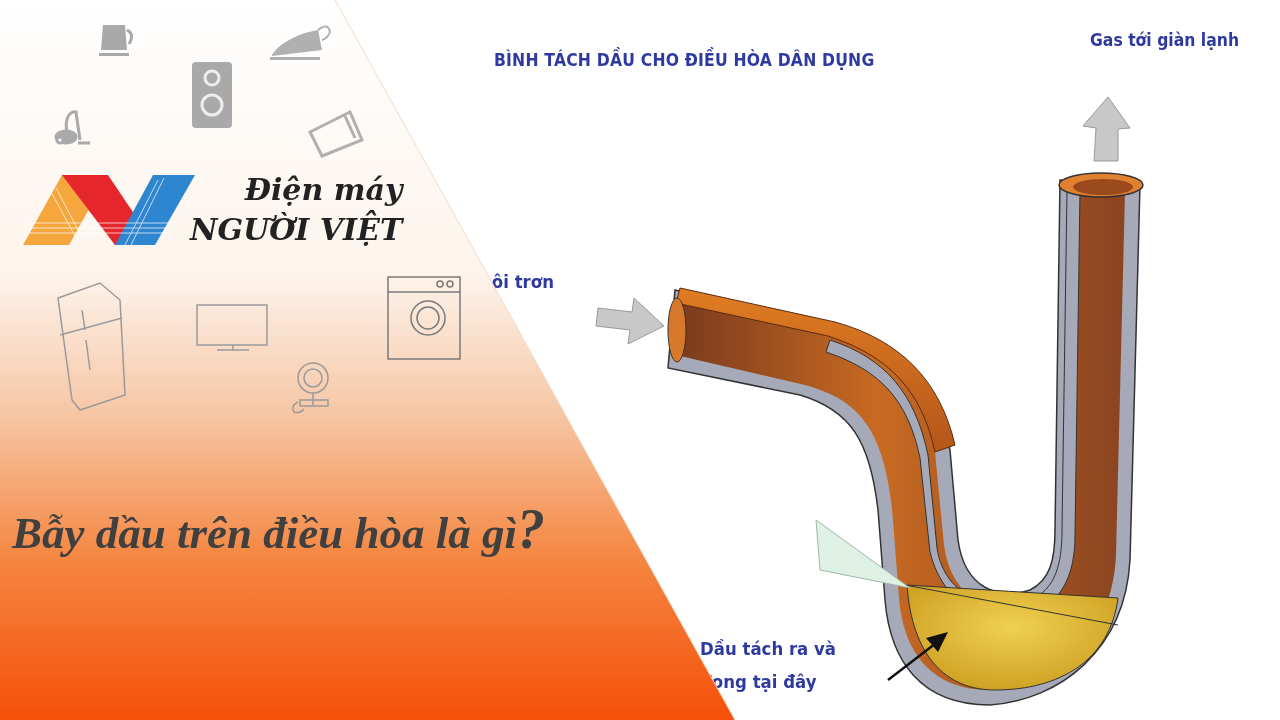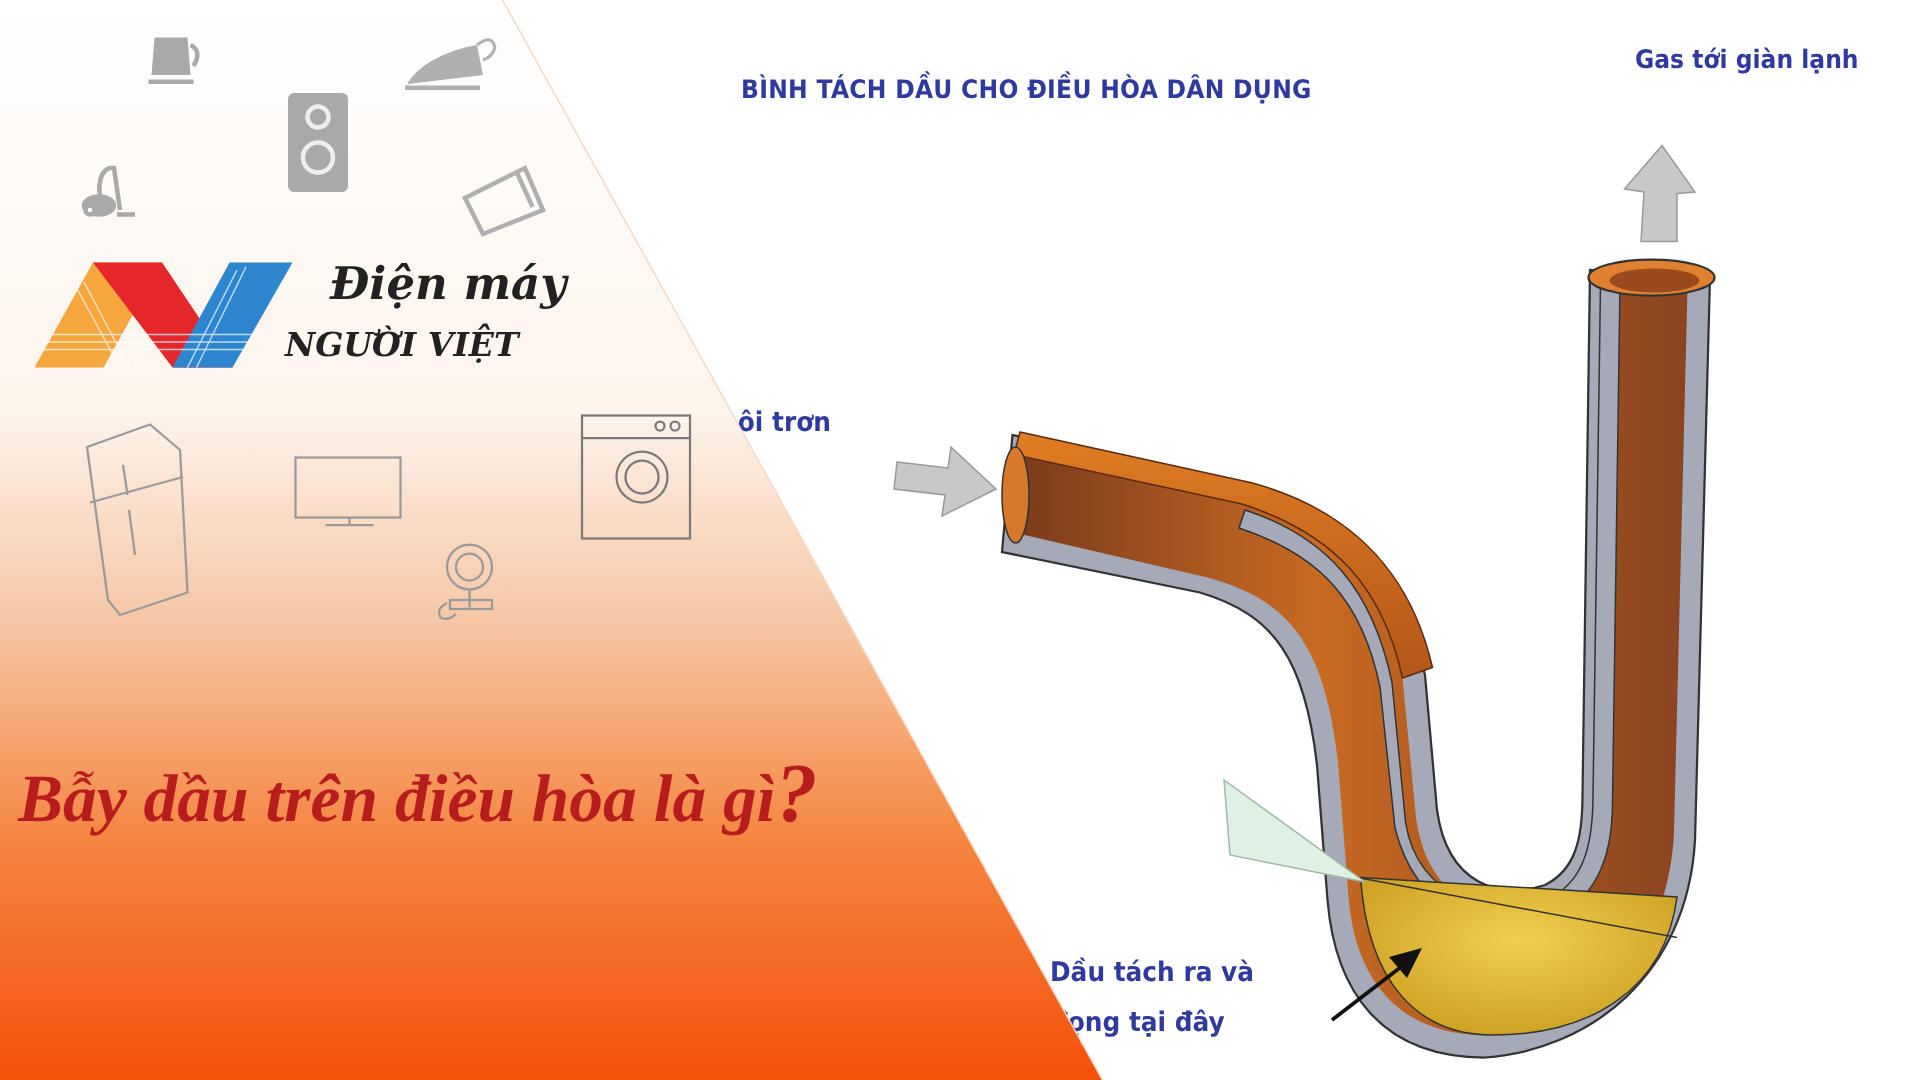--- a/index.html
+++ b/index.html
@@ -3,24 +3,24 @@
 <meta charset="utf-8">
 <style>
   html,body{margin:0;padding:0;}
   body{width:1280px;height:720px;overflow:hidden;position:relative;background:#ffffff;font-family:"DejaVu Sans",sans-serif;}
   .stage{position:absolute;left:0;top:0;width:1280px;height:720px;}
   .diagram-title{position:absolute;left:494px;top:50px;font-family:"DejaVu Sans",sans-serif;font-weight:bold;font-size:17px;color:#2e3aa0;letter-spacing:0.2px;white-space:nowrap;transform:scaleX(0.92);transform-origin:left top;}
   .gas-label{position:absolute;left:1090px;top:30px;font-family:"DejaVu Sans",sans-serif;font-weight:bold;font-size:17px;color:#2e3aa0;white-space:nowrap;transform:scaleX(0.92);transform-origin:left top;}
   .oil-label{position:absolute;left:480px;top:268px;font-family:"DejaVu Sans",sans-serif;font-weight:bold;font-size:18px;color:#2e3aa0;line-height:28px;white-space:nowrap;transform:scaleX(0.92);transform-origin:left top;}
   .sep-label{position:absolute;left:700px;top:632px;font-family:"DejaVu Sans",sans-serif;font-weight:bold;font-size:18px;color:#2e3aa0;line-height:33px;white-space:nowrap;transform:scaleX(0.92);transform-origin:left top;}
   .overlay{position:absolute;left:0;top:0;width:1280px;height:720px;pointer-events:none;}
-  .brand{position:absolute;left:190px;top:170px;font-family:"DejaVu Serif",serif;font-style:italic;font-weight:bold;color:#222;font-size:30px;line-height:40px;text-align:left;}
+  .brand{position:absolute;left:190px;top:170px;font-family:"DejaVu Serif",serif;font-style:italic;font-weight:bold;color:#222;font-size:30px;line-height:40px;text-align:right;}
   .brand .l1{display:block;margin-left:30px;}
-  .brand .l2{display:block;font-size:22px;}
-  .headline{position:absolute;left:12px;top:496px;font-family:"Liberation Serif",serif;font-style:italic;font-weight:bold;color:#b91c1c;font-size:45px;line-height:66px;white-space:nowrap;}
+  .brand .l2{display:block;font-size:30px;}
+  .headline{position:absolute;left:12px;top:496px;font-family:"Liberation Serif",serif;font-style:italic;font-weight:bold;color:#404040;font-size:45px;line-height:66px;white-space:nowrap;}
   .headline .q{font-size:56px;}
   .headline .l2{display:block;padding-left:40px;}
 </style>
 </head>
 <body>
 
 <div class="stage">
 
   <svg class="overlay" width="1280" height="720" viewBox="0 0 1280 720">
     <defs>

